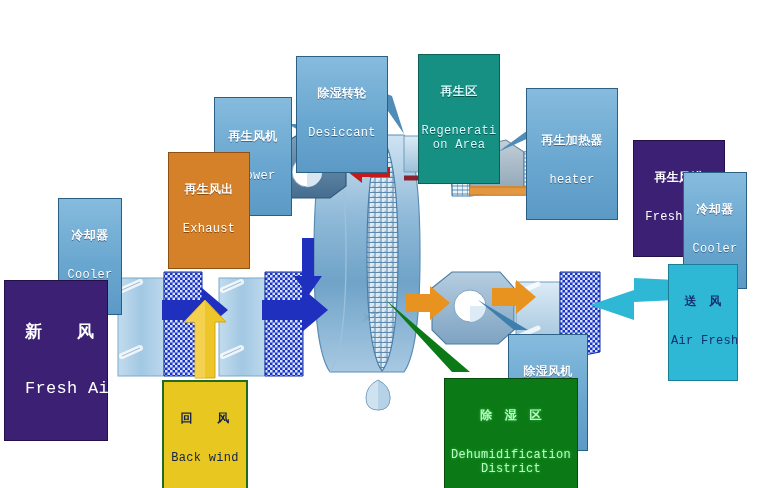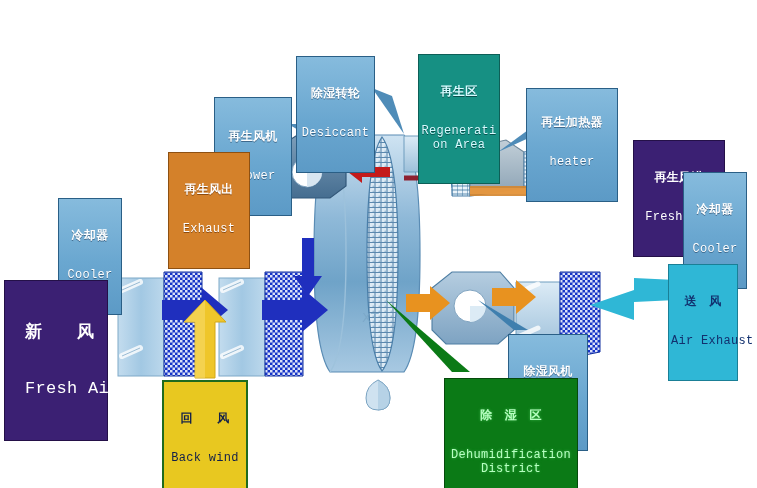--- a/index.html
+++ b/index.html
@@ -243,37 +243,37 @@
       <path d="M514 330 L528 330 L478 300 Z" fill="#3f7fae"></path>
 
       <path d="M60 214 L96 214 L110 250 Z" fill="#4f8cb8"></path>
     </g>
 
     <path d="M438 116 L456 116 L420 176 Z" fill="#169083"></path>
 
     <path d="M452 372 L470 372 L386 300 Z" fill="#0b7a16"></path>
   </svg>
 
-  <div class="lbl blue" style="left:296px;top:56px;width:79px;padding:3px 2px 4px;font-size:12px;">
+  <div class="lbl blue" style="left:296px;top:56px;width:92px;padding:3px 2px 4px;font-size:12px;">
     <span class="cn">除湿转轮</span>
     <span class="en">Desiccant</span>
   </div>
 
   <div class="lbl blue" style="left:214px;top:85px;width:78px;padding:5px 2px 4px;font-size:12px;margin-top:12px;">
     <span class="cn">再生风机</span>
     <span class="en">Blower</span>
   </div>
 
   <div class="lbl teal" style="left:418px;top:54px;width:82px;padding:3px 2px 4px;font-size:12px;">
     <span class="cn">再生区</span>
     <span class="en">Regenerati
 on Area</span>
   </div>
 
-  <div class="lbl blue" style="left:526px;top:88px;width:92px;padding:0 2px 4px;font-size:12px;">
+  <div class="lbl blue" style="left:526px;top:88px;width:92px;padding:18px 2px 4px;font-size:12px;">
     <span class="cn">再生加热器</span>
     <span class="en">heater</span>
   </div>
 
   <div class="lbl purple" style="left:592px;top:140px;width:92px;padding:3px 2px 4px;font-size:12px;margin-left:41px;">
     <span class="cn">再生风进</span>
     <span class="en">Fresh Air</span>
   </div>
 
   <div class="lbl orange" style="left:168px;top:152px;width:82px;padding:3px 2px 4px;font-size:12px;text-align:center;">
@@ -307,17 +307,17 @@
   </div>
 
   <div class="lbl green" style="left:444px;top:378px;width:134px;padding:3px 2px 4px;font-size:12px;">
     <span class="cn">除　湿　区</span>
     <span class="en">Dehumidification
 District</span>
   </div>
 
   <div class="lbl cyan" style="left:668px;top:264px;width:70px;padding:3px 2px 4px;font-size:12px;">
     <span class="cn">送　风</span>
-    <span class="en">Air Exhaust</span>
+    <span class="en">Air Fresh</span>
   </div>
 
 
 </div>
 
 </body></html>

